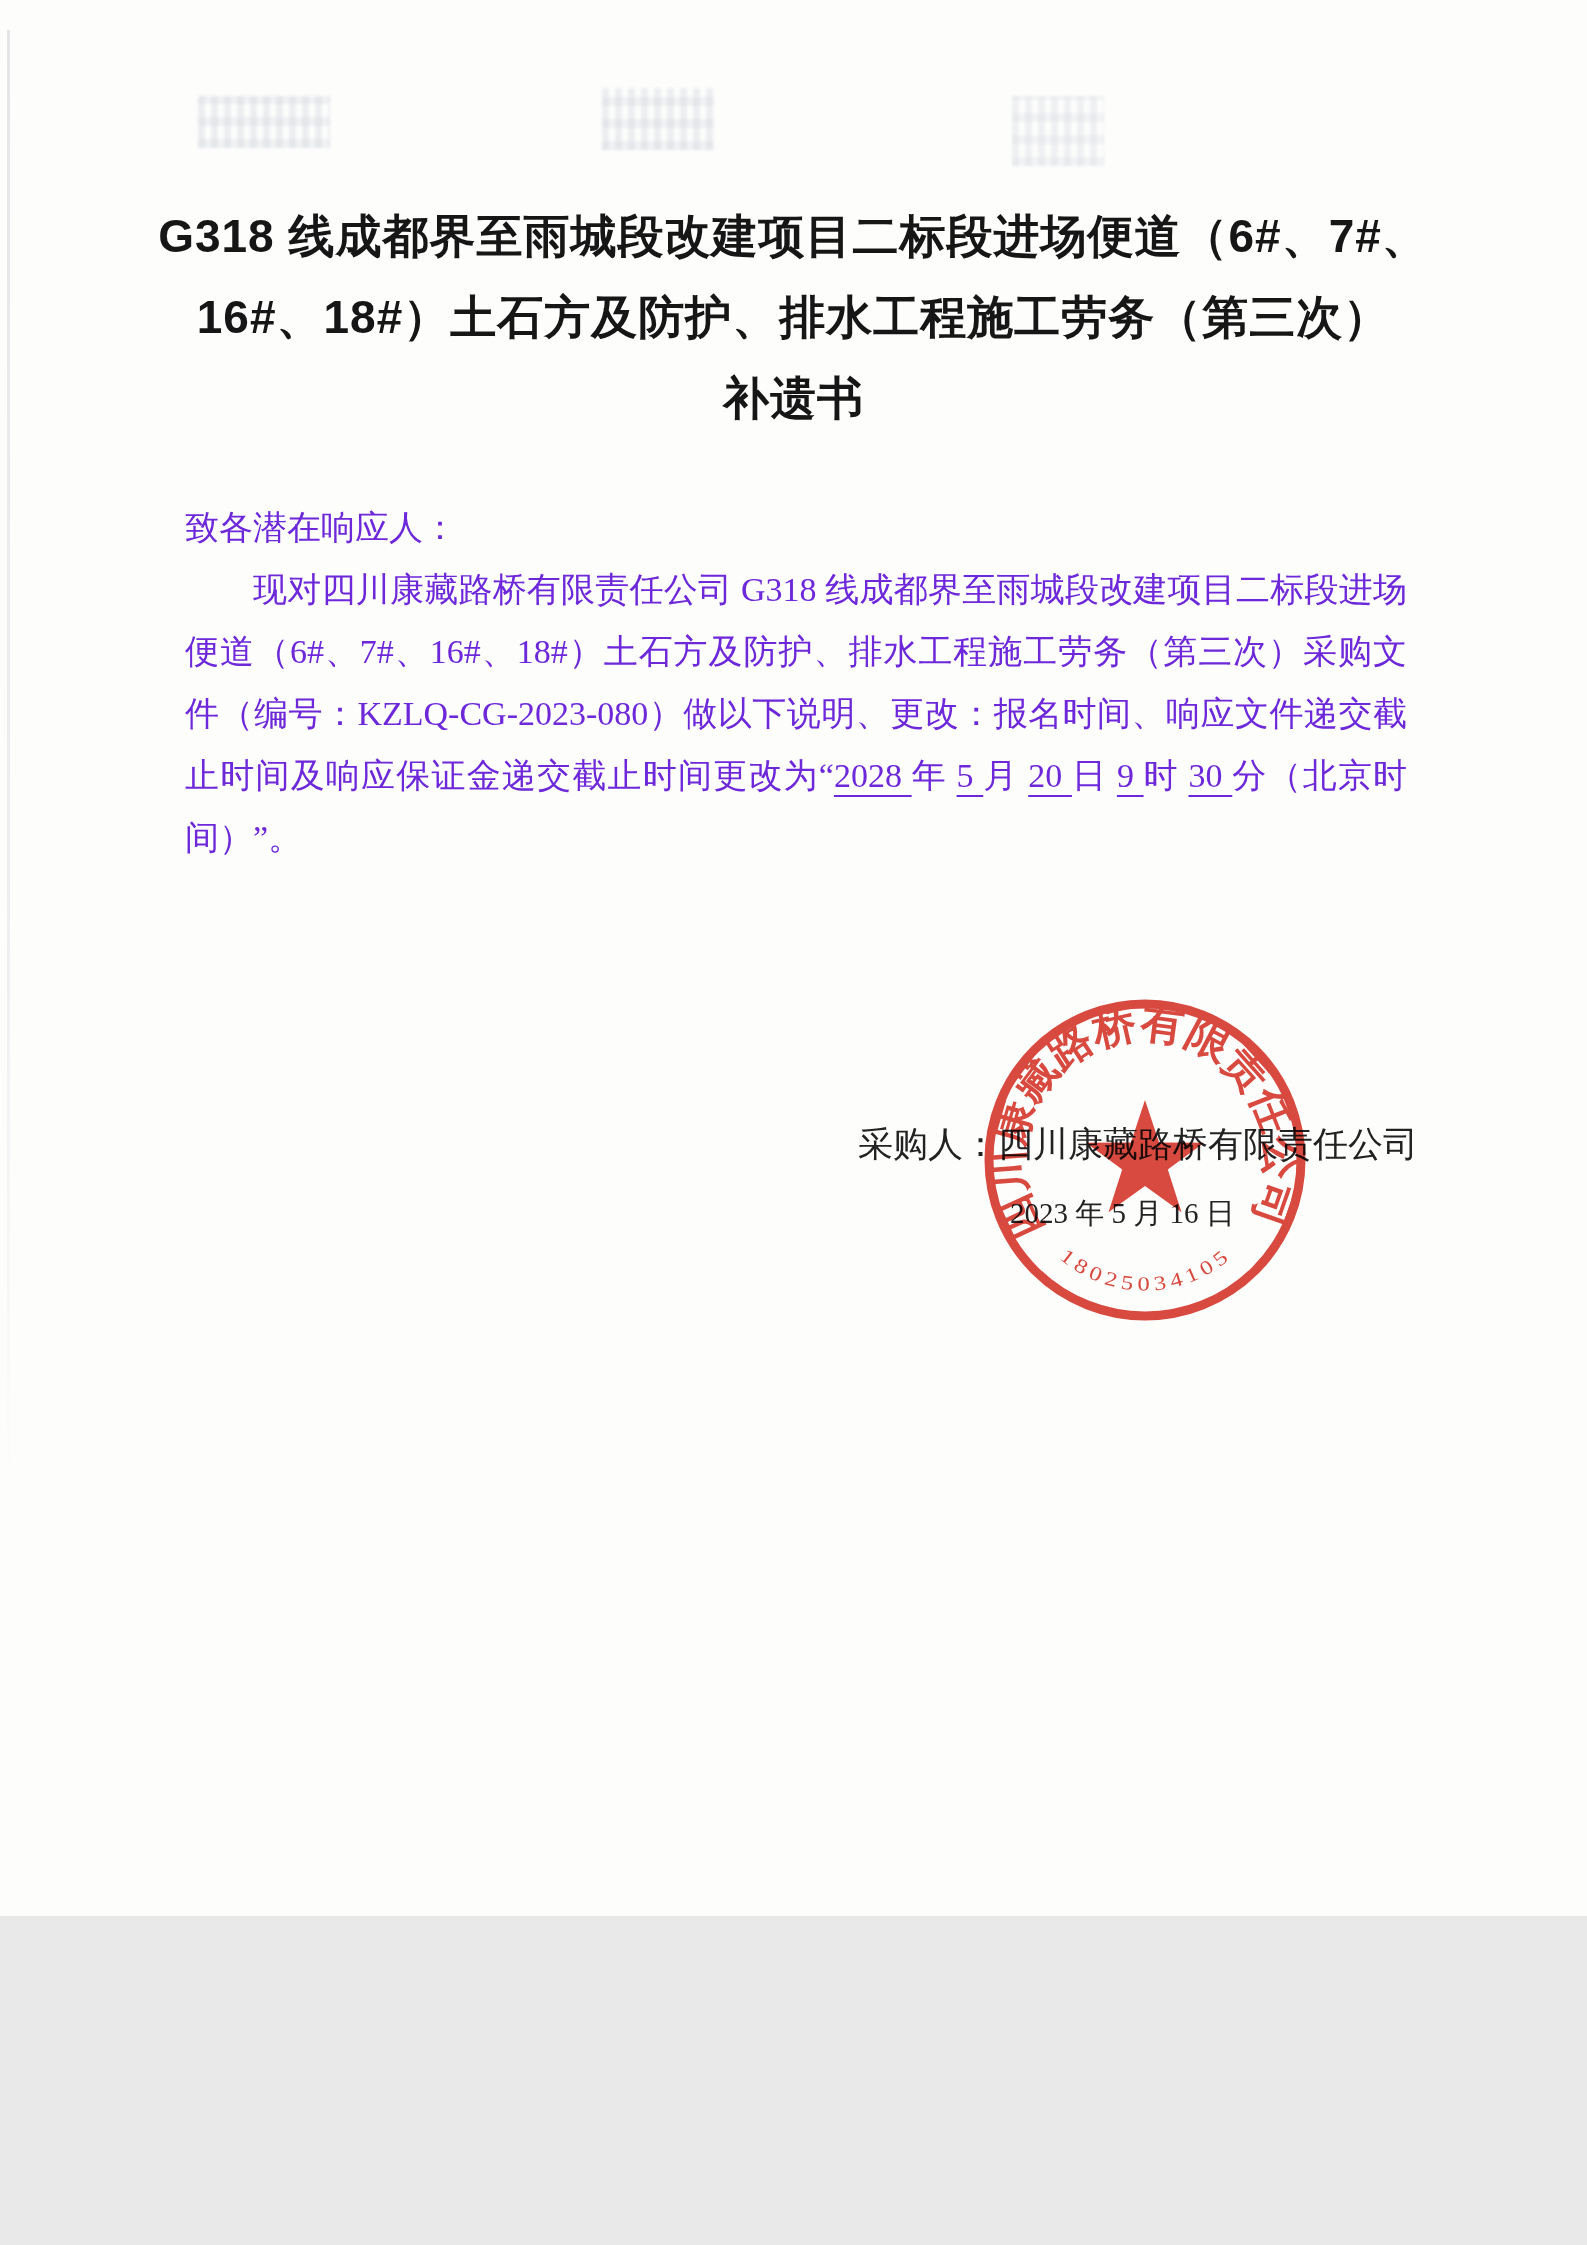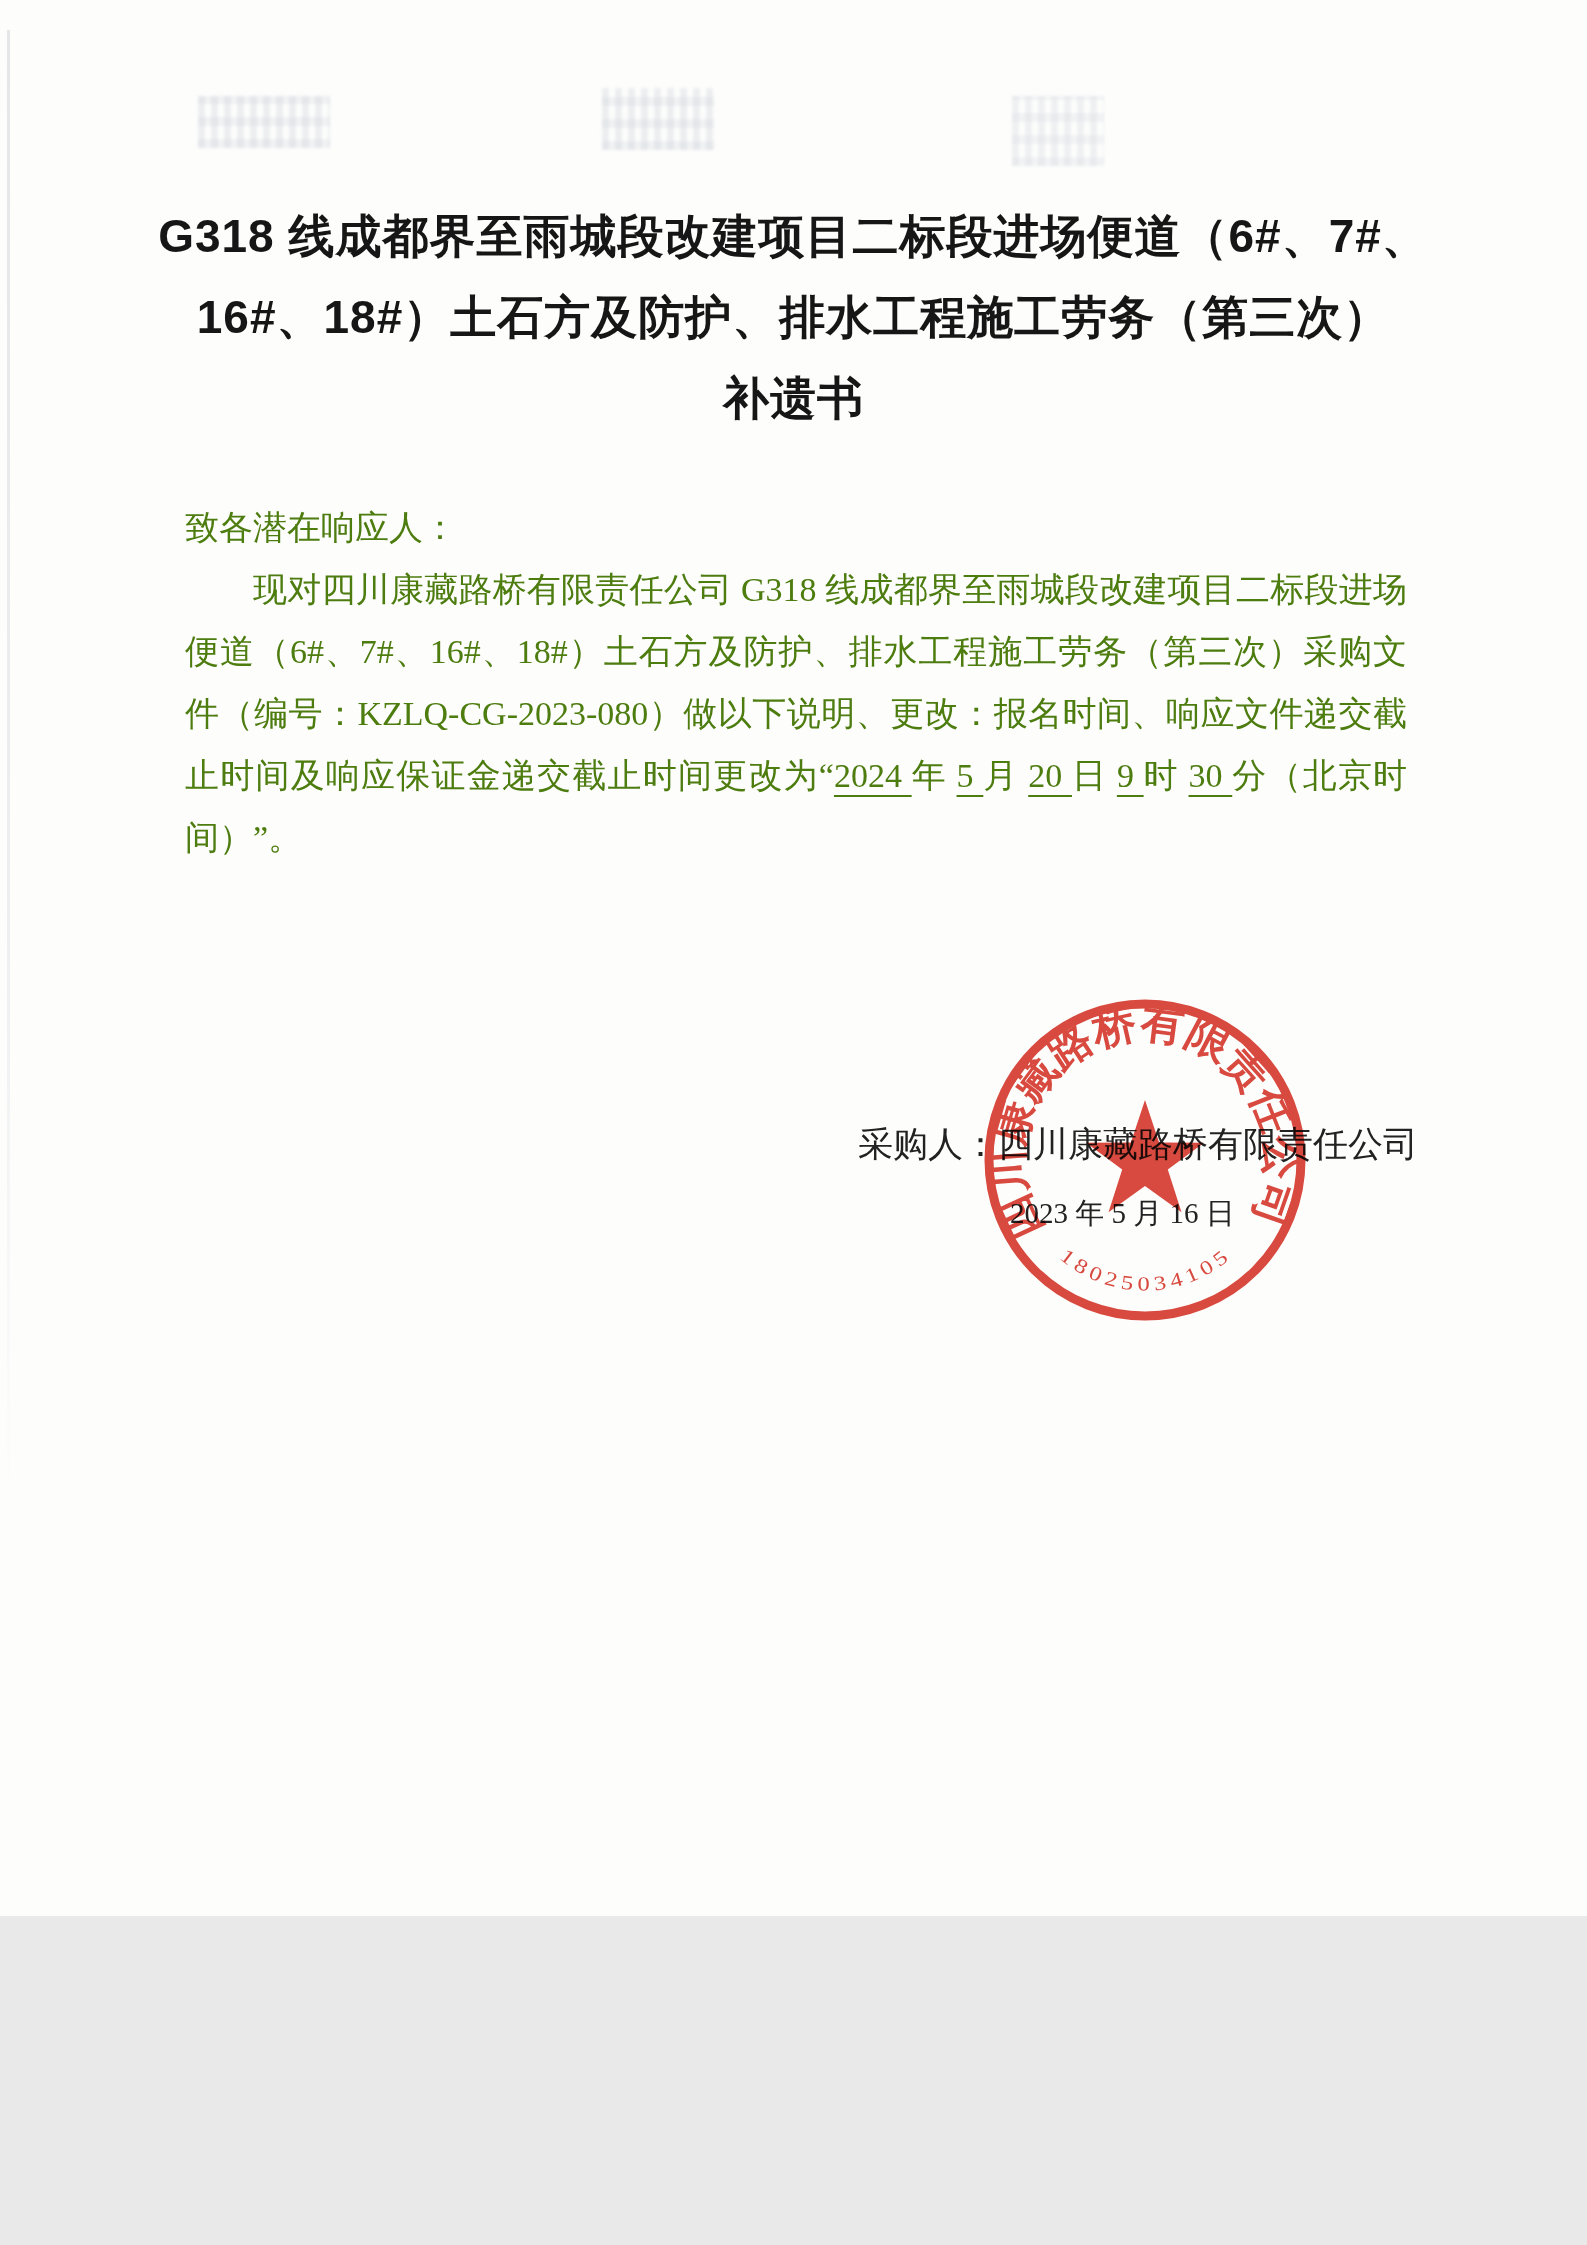--- a/index.html
+++ b/index.html
@@ -40,21 +40,21 @@
     line-height:81px;
     color:#161616;
     letter-spacing:1px;
   }
 
   
   .body-block{
     position:absolute;left:185px;top:497px;width:1222px;
     font-size:34px;line-height:62px;
     text-align:justify;
-    color:#4d7c0f;
+    color:#6d28d9;
   }
   .body-block p{margin:0;}
   .para.indent{text-indent:68px;}
   .u{
     text-decoration:underline;
     text-decoration-thickness:2px;
     text-underline-offset:8px;
   }
 
   
@@ -89,21 +89,21 @@
   <div class="artifact a3"></div>
 
   <div class="title-block">
     <div>G318 线成都界至雨城段改建项目二标段进场便道（6#、7#、</div>
     <div>16#、18#）土石方及防护、排水工程施工劳务（第三次）</div>
     <div>补遗书</div>
   </div>
 
   <div class="body-block">
     <p class="para">致各潜在响应人：</p>
-    <p class="para indent"><span>现对四川康藏路桥有限责任公司 G318 线成都界至雨城段改建项目二标段进场便道（6#、7#、16#、18#）土石方及防护、排水工程施工劳务（第三次）采购文件（编号：KZLQ-CG-2023-080）做以下说明、更改：报名时间、响应文件递交截止时间及响应保证金递交截止时间更改为“</span><span class="u">2024 </span><span>年 </span><span class="u">5 </span><span>月 </span><span class="u">20 </span><span>日 </span><span class="u">9 </span><span>时 </span><span class="u">30 </span><span>分（北京时间）”。</span></p>
+    <p class="para indent"><span>现对四川康藏路桥有限责任公司 G318 线成都界至雨城段改建项目二标段进场便道（6#、7#、16#、18#）土石方及防护、排水工程施工劳务（第三次）采购文件（编号：KZLQ-CG-2023-080）做以下说明、更改：报名时间、响应文件递交截止时间及响应保证金递交截止时间更改为“</span><span class="u">2028 </span><span>年 </span><span class="u">5 </span><span>月 </span><span class="u">20 </span><span>日 </span><span class="u">9 </span><span>时 </span><span class="u">30 </span><span>分（北京时间）”。</span></p>
   </div>
 
   <div class="sig-line1"><span>采购人：</span><span>四川康藏路桥有限责任公司</span></div>
   <div class="sig-line2">2023 年 5 月 16 日</div>
 
   <svg class="stamp" viewBox="0 0 340 340" xmlns="http://www.w3.org/2000/svg">
     <defs>
       <path id="arcTop" d="M 70 240 A 122 122 0 1 1 270 240" fill="none"></path>
       <path id="arcBottom" d="M 84 268 A 130 130 0 0 0 256 268" fill="none"></path>
     </defs>

